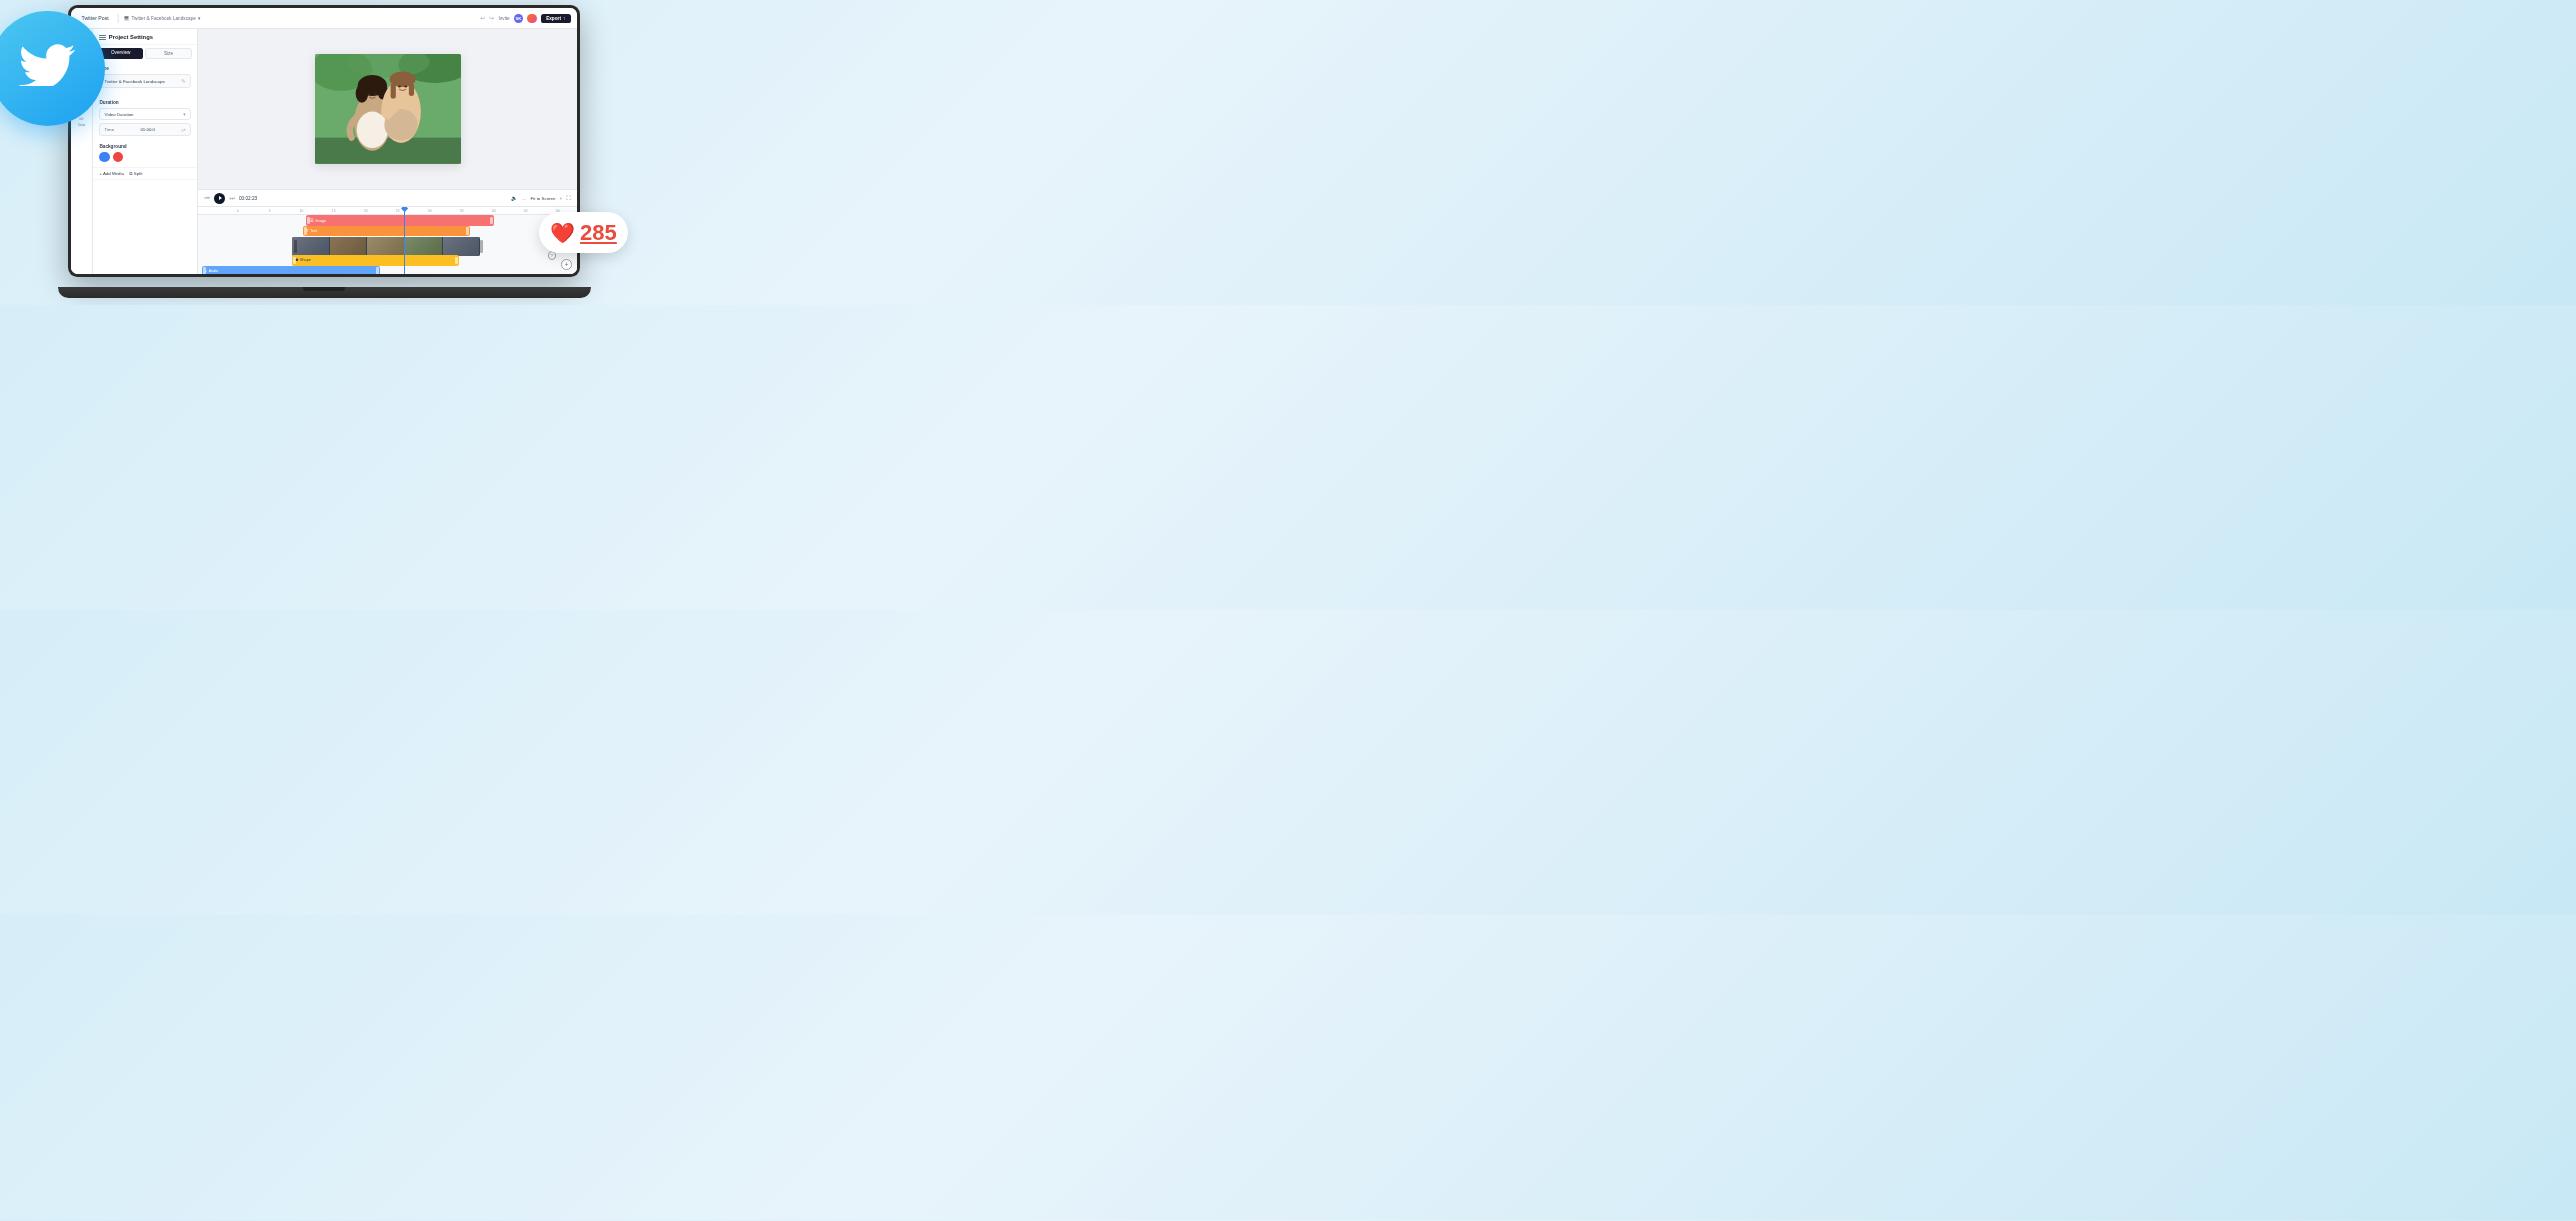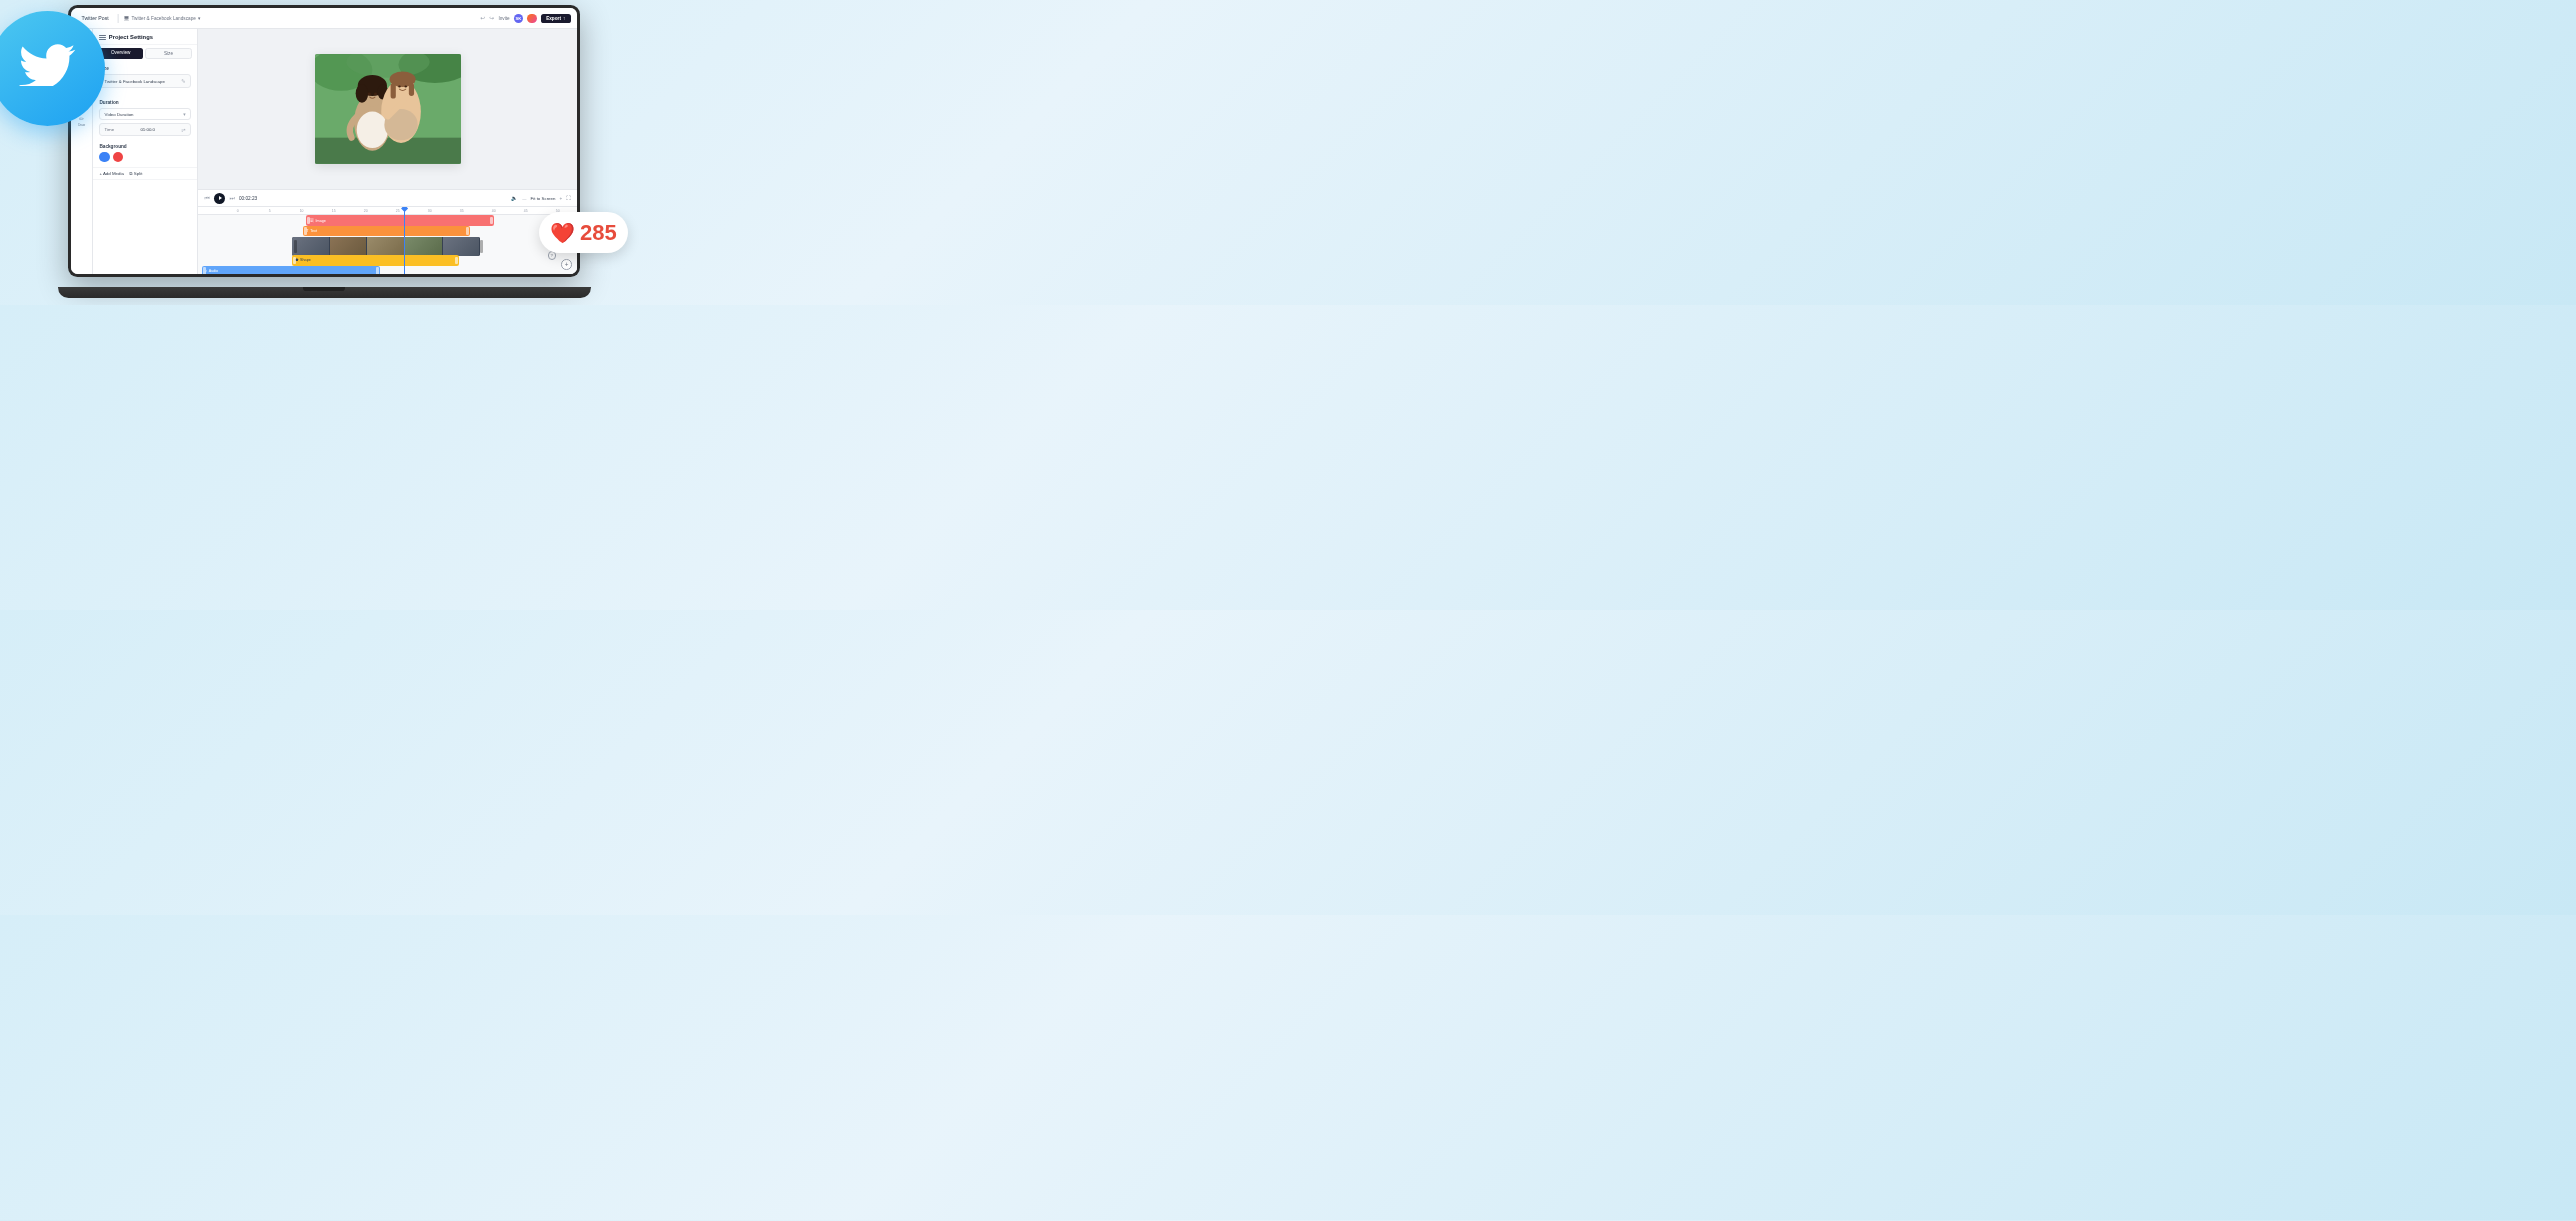--- a/index.html
+++ b/index.html
@@ -47,20 +47,21 @@
       z-index: 10;
     }
     .like-heart {
       font-size: 20px;
       color: #e74c3c;
     }
     .like-count {
       font-size: 22px;
       font-weight: 700;
       color: #e74c3c;
+      text-decoration: underline;
     }
 
     
     .laptop-outer {
       position: absolute;
       left: 68px;
       top: 5.2px;
       width: 512px;
       height: 293px;
     }

